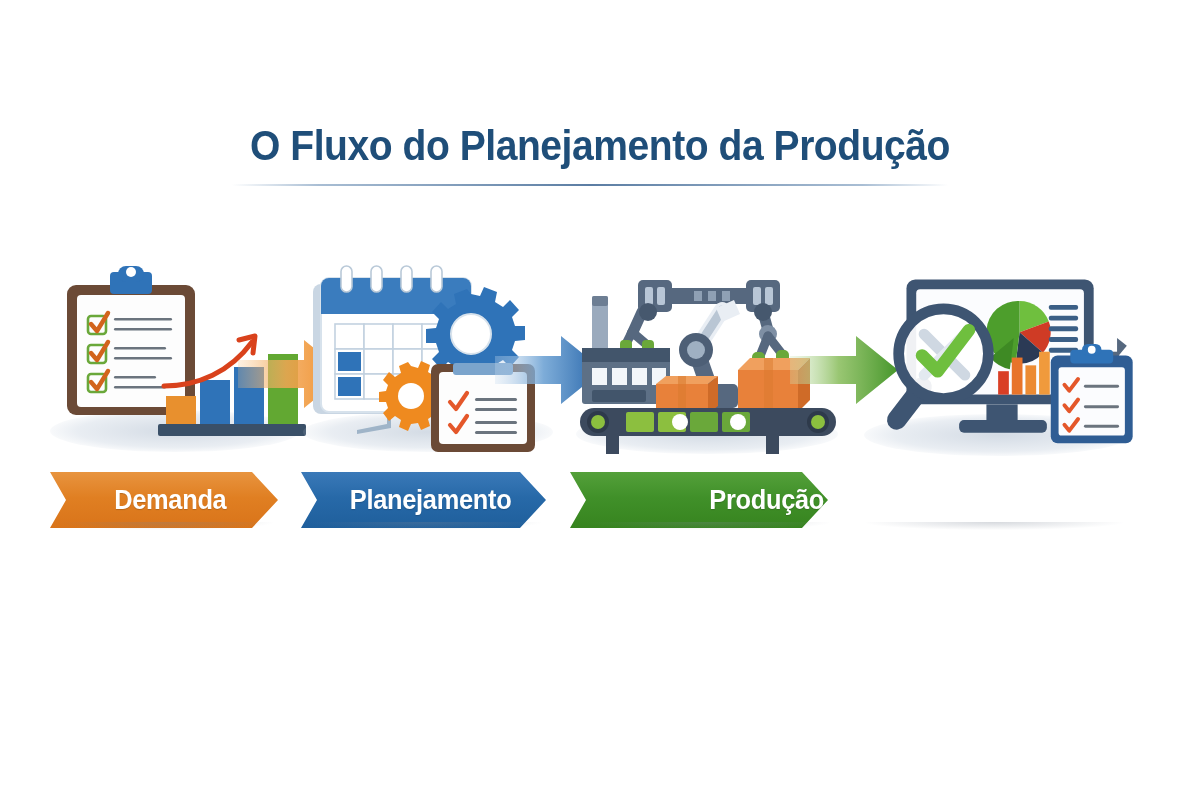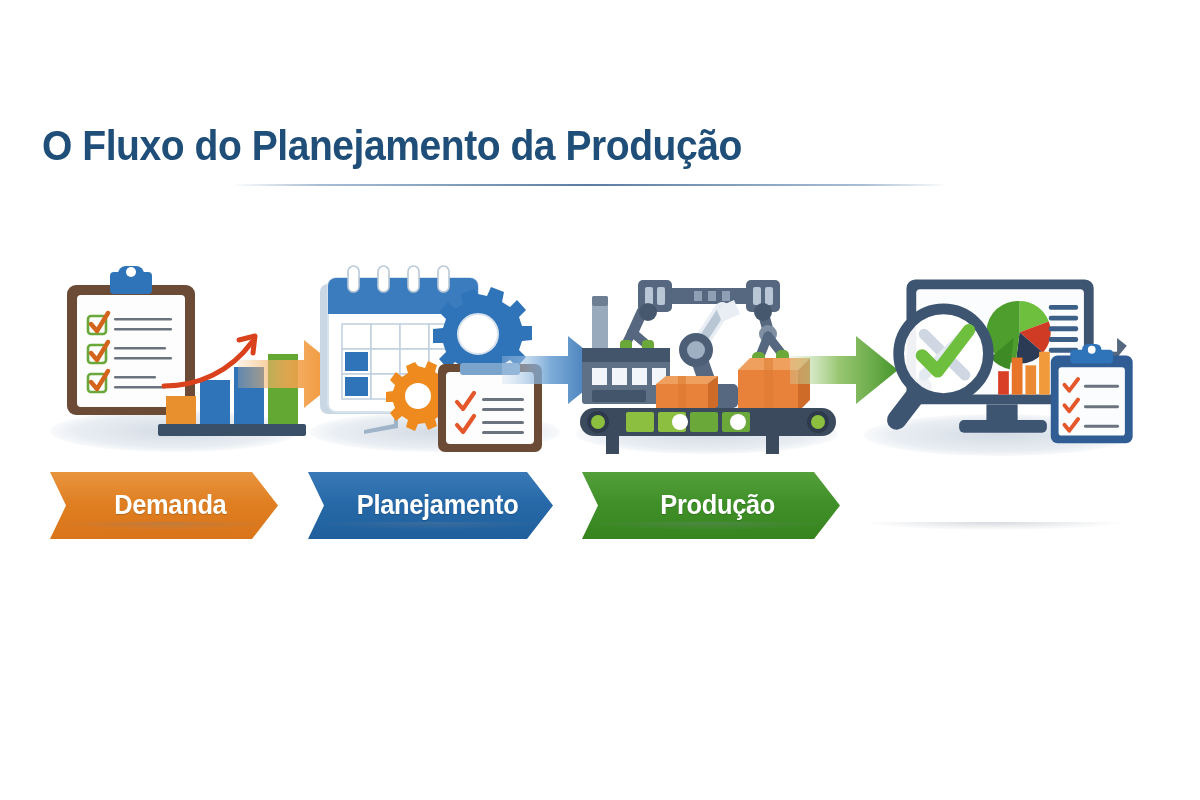--- a/index.html
+++ b/index.html
@@ -14,20 +14,21 @@
     overflow: hidden;
     font-family: "Liberation Sans", sans-serif;
   }
 
   
   #title-block {
     position: absolute;
     left: 0;
     top: 122px;
     width: 1200px;
+    text-align: center;
   }
   #page-title {
     font-family: "Liberation Sans", sans-serif;
     font-size: 42px;
     font-weight: bold;
     color: #1f4e79;
     letter-spacing: -0.5px;
     transform: scaleX(0.93);
     line-height: 1.15;
     white-space: nowrap;
@@ -47,37 +48,37 @@
   }
 
   
   .stage {
     position: absolute;
     top: 262px;
     width: 290px;
     height: 270px;
   }
   #stage-0 { left: 40px;  }
-  #stage-1 { left: 302px; text-decoration: underline; }
+  #stage-1 { left: 295px; text-decoration: underline; }
   #stage-2 { left: 570px; }
   #stage-3 { left: 858px; }
 
   .illus {
     position: absolute;
     left: 0;
     top: 0;
     width: 290px;
     height: 195px;
   }
 
   
   .chevron {
     position: absolute;
     top: 210px;
-    height: 67px;
+    height: 56px;
     display: flex;
     align-items: center;
     justify-content: center;
     -webkit-clip-path: polygon(0 0, calc(100% - 26px) 0, 100% 50%, calc(100% - 26px) 100%, 0 100%, 16px 50%);
     clip-path: polygon(0 0, calc(100% - 26px) 0, 100% 50%, calc(100% - 26px) 100%, 0 100%, 16px 50%);
   }
   .chevron-label {
     color: #ffffff;
     font-size: 27px;
     font-weight: bold;
@@ -354,21 +355,21 @@
     <defs>
       <linearGradient id="gGreen" x1="0" y1="0" x2="1" y2="0">
         <stop offset="0%" stop-color="#cfe6bd" stop-opacity="0.30"></stop>
         <stop offset="45%" stop-color="#8ec063" stop-opacity="0.9"></stop>
         <stop offset="100%" stop-color="#45962a"></stop>
       </linearGradient>
     </defs>
     <path d="M2 24 H68 V4 L110 38 L68 72 V52 H2 Z" fill="url(#gGreen)"></path>
   </svg>
 
-  <div class="chevron" id="chev-2" style="position:absolute; left:12px; top:210px; width:258px;">
+  <div class="chevron" id="chev-2" style="position:absolute; left:0; top:210px; width:258px;justify-content:flex-end;">
     <span class="chevron-label">Produção</span>
   </div>
   <div class="chev-shadow" id="chs-2" style="position:absolute; left:16px; top:260px; width:244px;"></div>
 </div>
 
 <div class="stage" id="stage-3">
   <div class="ground" style="left:6px; top:152px; width:268px; height:42px;"></div>
 
   <svg class="illus" viewBox="0 0 290 200" xmlns="http://www.w3.org/2000/svg">
 

